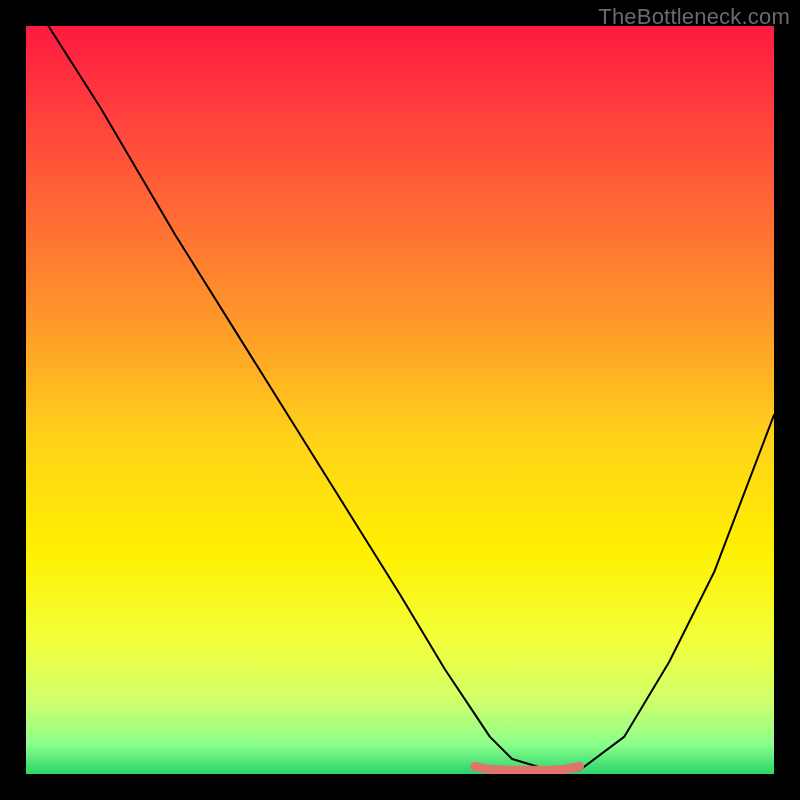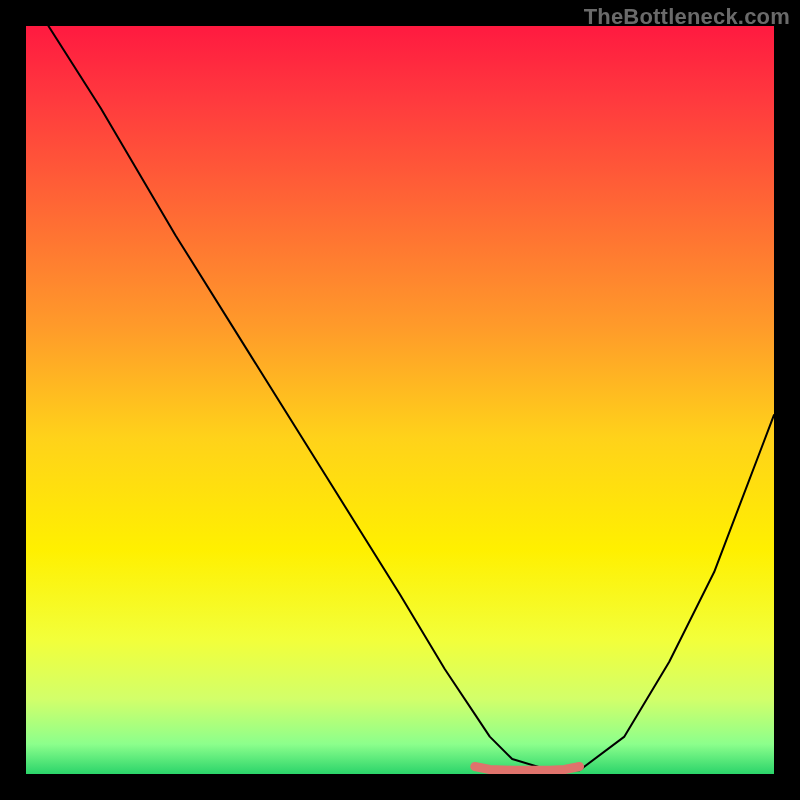--- a/index.html
+++ b/index.html
@@ -29,21 +29,20 @@
     position: absolute;
     inset: 0;
   }
   .watermark {
     position: absolute;
     top: 4px;
     right: 10px;
     color: #6a6a6a;
     font-size: 22px;
     letter-spacing: 0.2px;
-    font-weight: bold;
   }
 </style>
 </head>
 <body>
 
 <div class="frame">
   <div class="watermark">TheBottleneck.com</div>
 
   <div class="plot-area">
     <svg class="gradient-bg" viewBox="0 0 100 100" preserveAspectRatio="none" width="100%" height="100%">

